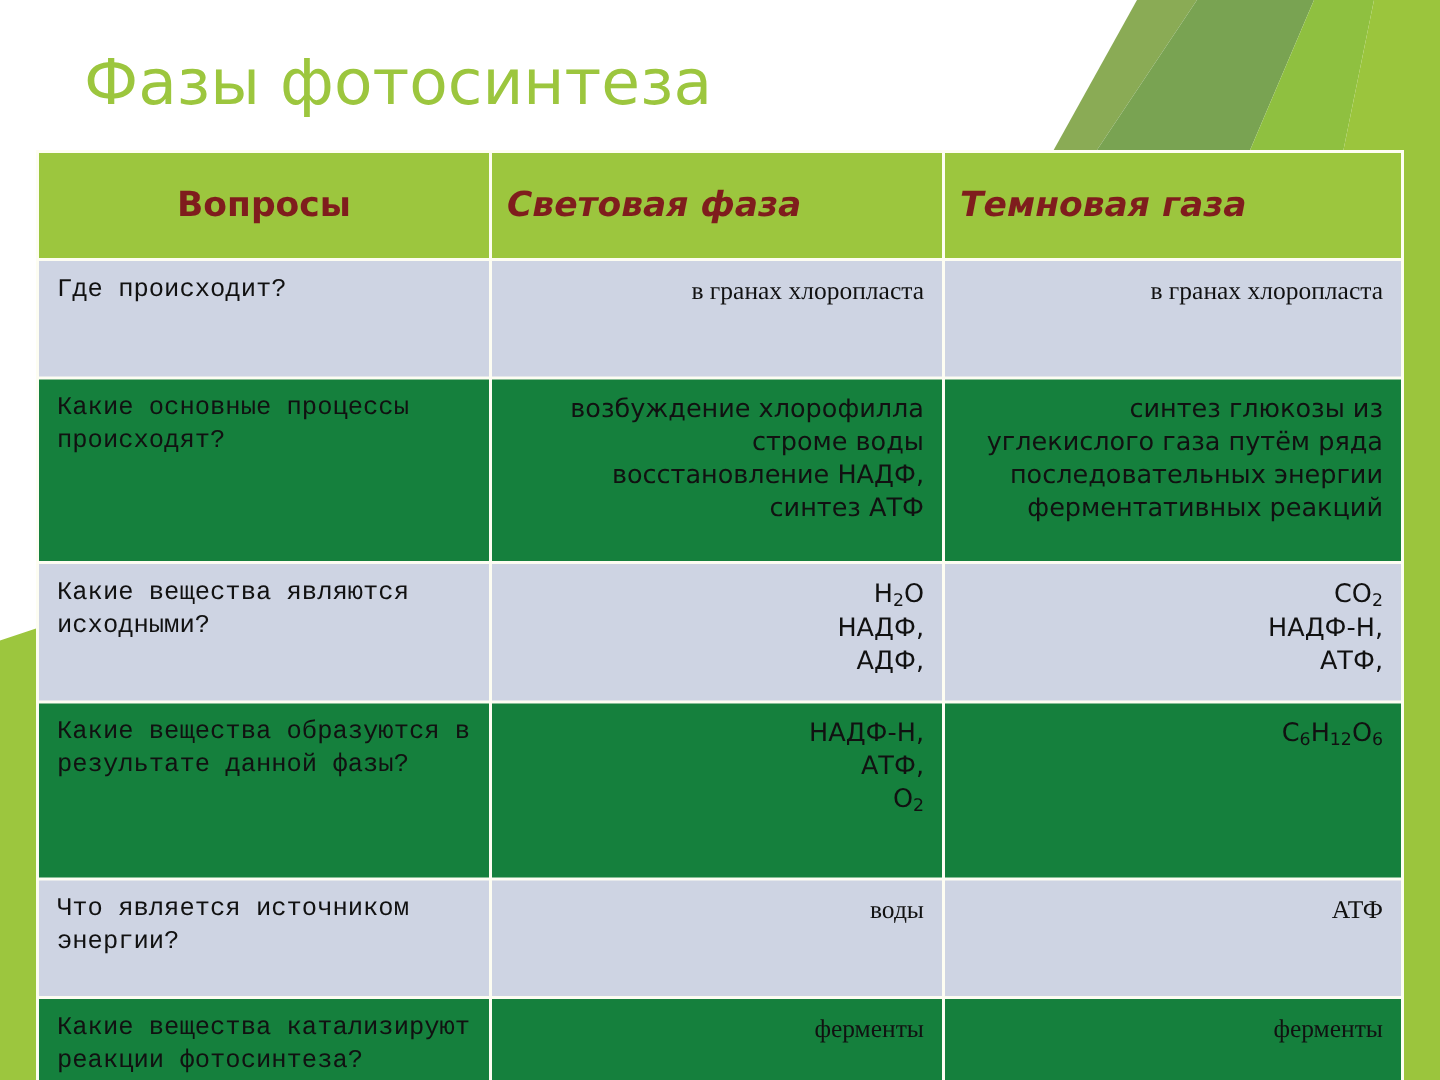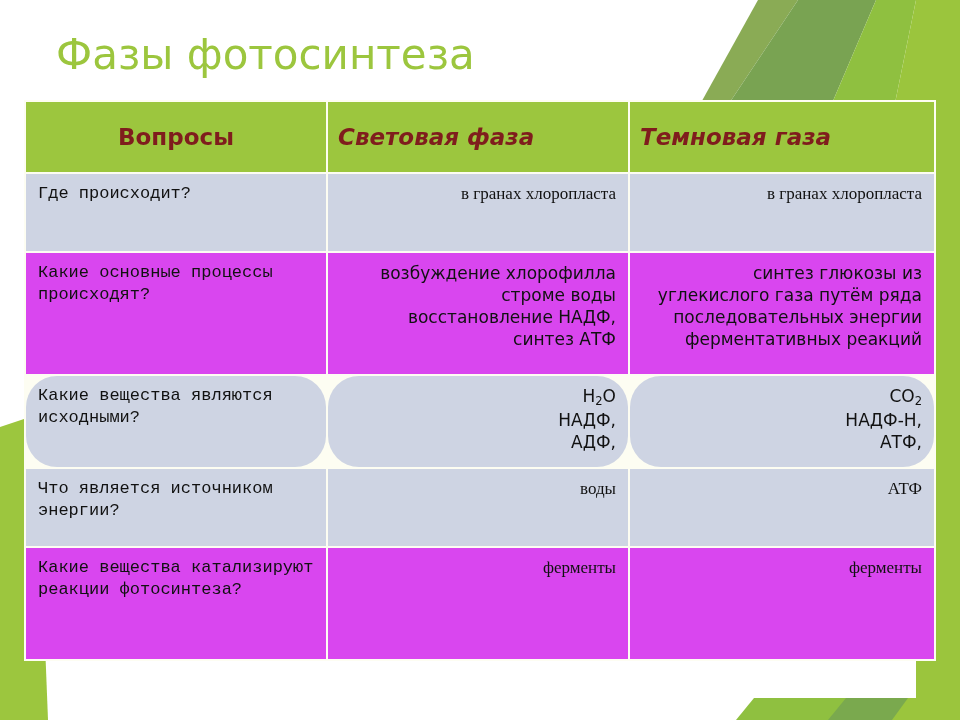--- a/index.html
+++ b/index.html
@@ -118,21 +118,21 @@
   table.phases td {
     vertical-align: top;
     padding: 9px 12px 10px 12px;
     border: 0;
     font-size: 17px;
     line-height: 1.30;
     color: #111111;
   }
 
   tr.row-dark td { background: #ced4e3; }
-  tr.row-light td { background: #d946ef; }
+  tr.row-light td { background: #15803d; }
 
   
   td.q {
     font-family: Liberation Mono, monospace;
     font-size: 19px;
     line-height: 1.32;
     color: #0d0d0d;
   }
 
   
@@ -153,21 +153,21 @@
   .formula sub {
     font-size: 0.68em;
     vertical-align: -0.25em;
   }
 
   .lines span { display: block; text-align: right; }
 
   
   tr.r1 td { height: 58px; }
   tr.r2 td { height: 102px; }
-  tr.r3 td { height: 72px; border-radius: 31px; }
+  tr.r3 td { height: 72px; }
   tr.r4 td { height: 97px; }
   tr.r5 td { height: 58px; }
   tr.r6 td { height: 92px; }
 </style>
 </head>
 <body>
 
 <div id="slide">
 
   <div class="deco-right"></div>
@@ -249,20 +249,31 @@
               <span>НАДФ,</span>
               <span>АДФ,</span>
             </td>
           <td class="a lines formula">
               <span>CO<sub>2</sub></span>
               <span>НАДФ-Н,</span>
               <span>АТФ,</span>
             </td>
         </tr>
 
+        <tr class="row-light r4">
+          <td class="q">Какие вещества образуются в результате данной фазы?</td>
+          <td class="a lines formula">
+              <span>НАДФ-Н,</span>
+              <span>АТФ,</span>
+              <span>O<sub>2</sub></span>
+            </td>
+          <td class="a lines formula">
+              <span>C<sub>6</sub>H<sub>12</sub>O<sub>6</sub></span>
+            </td>
+        </tr>
 
         <tr class="row-dark r5">
           <td class="q">Что является источником энергии?</td>
           <td class="a a-serif lines">
               <span>воды</span>
             </td>
           <td class="a a-serif lines">
               <span>АТФ</span>
             </td>
         </tr>

